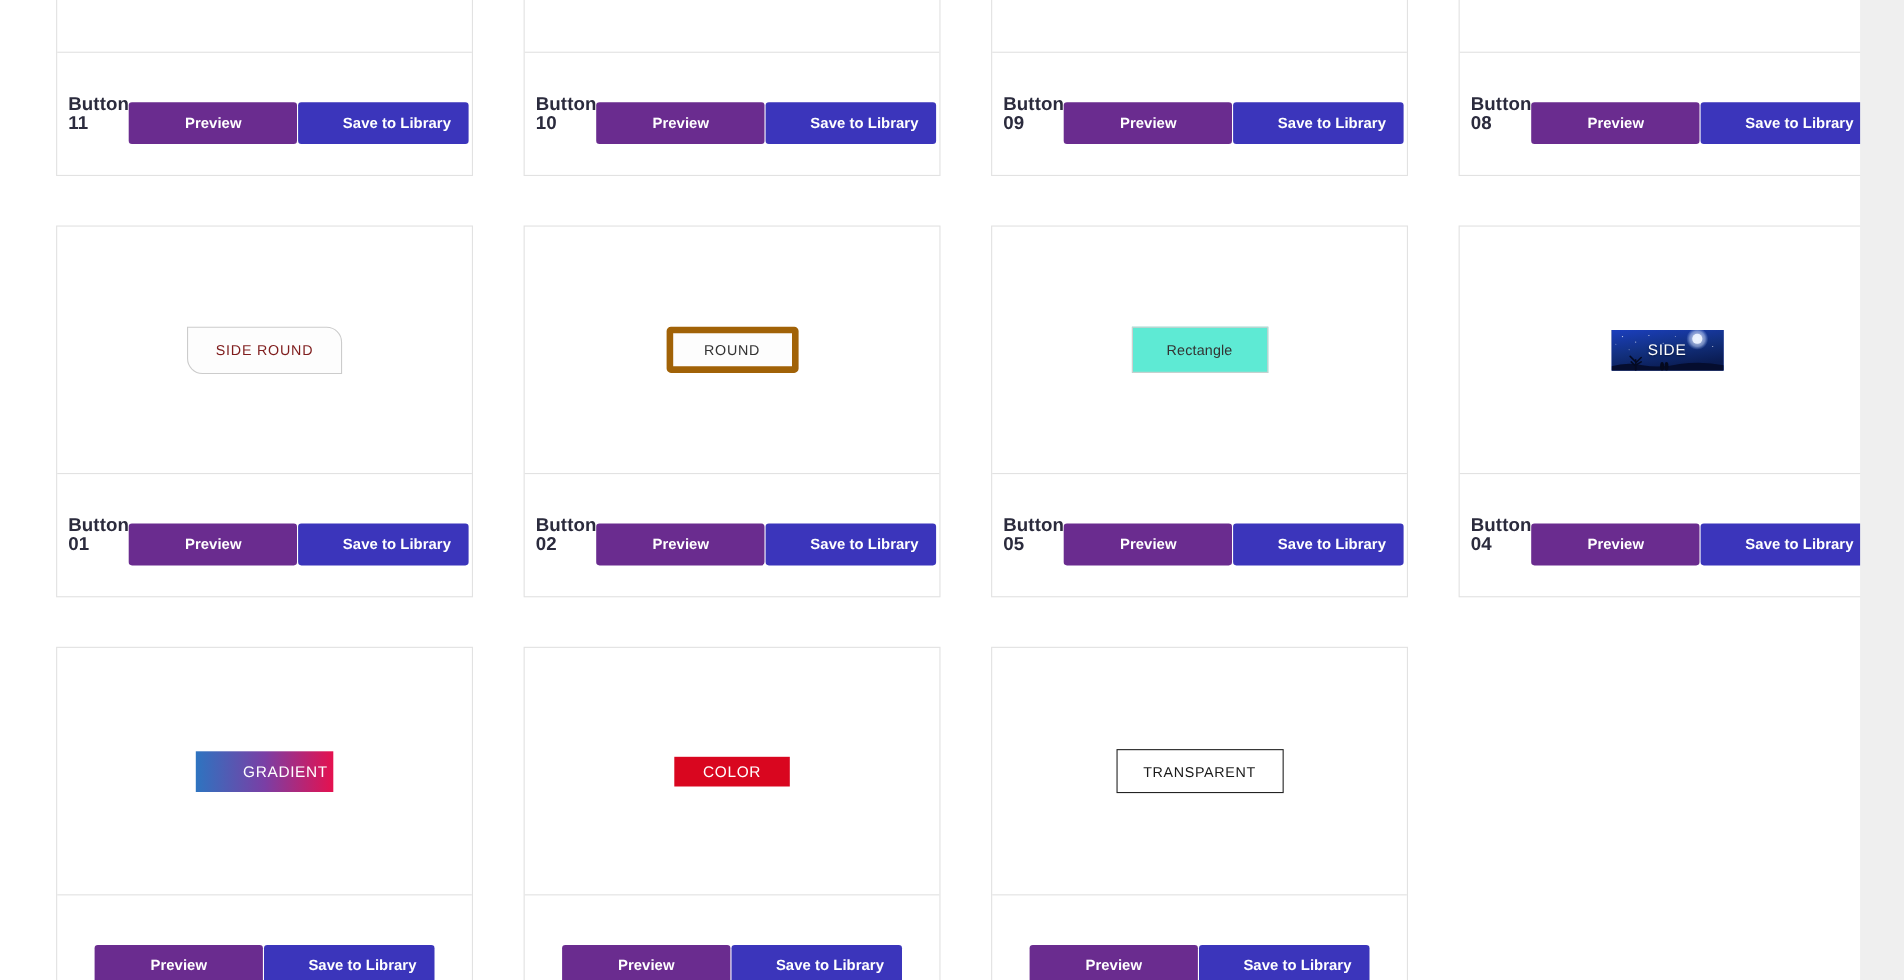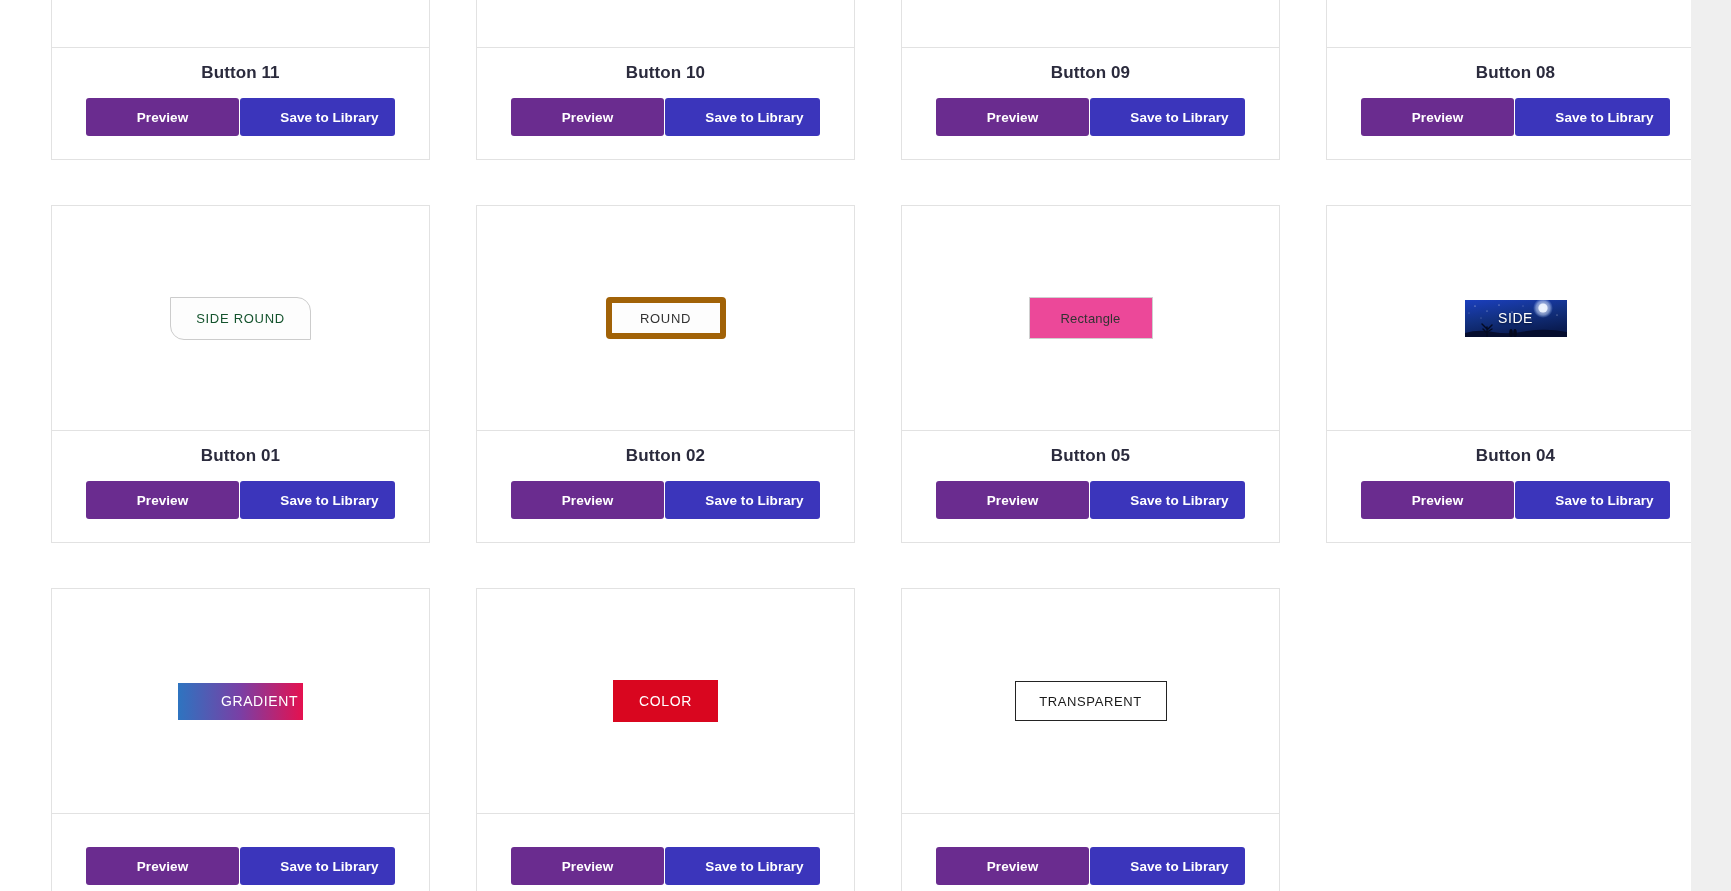--- a/index.html
+++ b/index.html
@@ -60,21 +60,21 @@
     display: flex;
     align-items: center;
     justify-content: center;
     overflow: hidden;
     position: relative;
   }
 
   .card-body {
     flex: 1 1 auto;
     display: flex;
-    flex-direction: column;
+    flex-direction: row;
     align-items: center;
     justify-content: flex-start;
     padding: 16px 10px 0 10px;
   }
 
   .card-title {
     font-size: 17px;
     font-weight: bold;
     color: #2b2b3d;
     letter-spacing: 0.1px;
@@ -113,21 +113,21 @@
     align-items: center;
     justify-content: center;
     cursor: pointer;
     border: none;
     white-space: nowrap;
   }
 
   
   .demo-sideround {
     background: #fdfdfd;
-    color: #14532d;
+    color: #7f1d1d;
     border: 1px solid #cccccc;
     border-radius: 0 14px 0 14px;
     font-size: 13px;
     letter-spacing: 0.7px;
     height: 43px;
     width: 141px;
   }
 
   
   .demo-round {
@@ -136,21 +136,21 @@
     border: 6px solid #a16207;
     border-radius: 4px;
     font-size: 13px;
     letter-spacing: 0.7px;
     height: 42px;
     width: 120px;
   }
 
   
   .demo-rectangle {
-    background: #ec4899;
+    background: #5eead4;
     color: #333333;
     border: 1px solid #cfcfcf;
     border-radius: 0;
     font-size: 13px;
     letter-spacing: 0.15px;
     height: 42px;
     width: 124px;
   }
 
   
@@ -177,21 +177,21 @@
     width: 125px;
     padding-left: 44px;
   }
 
   
   .demo-color {
     background: #d9061f;
     color: #ffffff;
     font-size: 14px;
     letter-spacing: 0.6px;
-    height: 42px;
+    height: 27px;
     width: 105px;
   }
 
   
   .demo-transparent {
     background: transparent;
     color: #1a1a1a;
     border: 1px solid #232323;
     font-size: 13px;
     letter-spacing: 0.6px;

